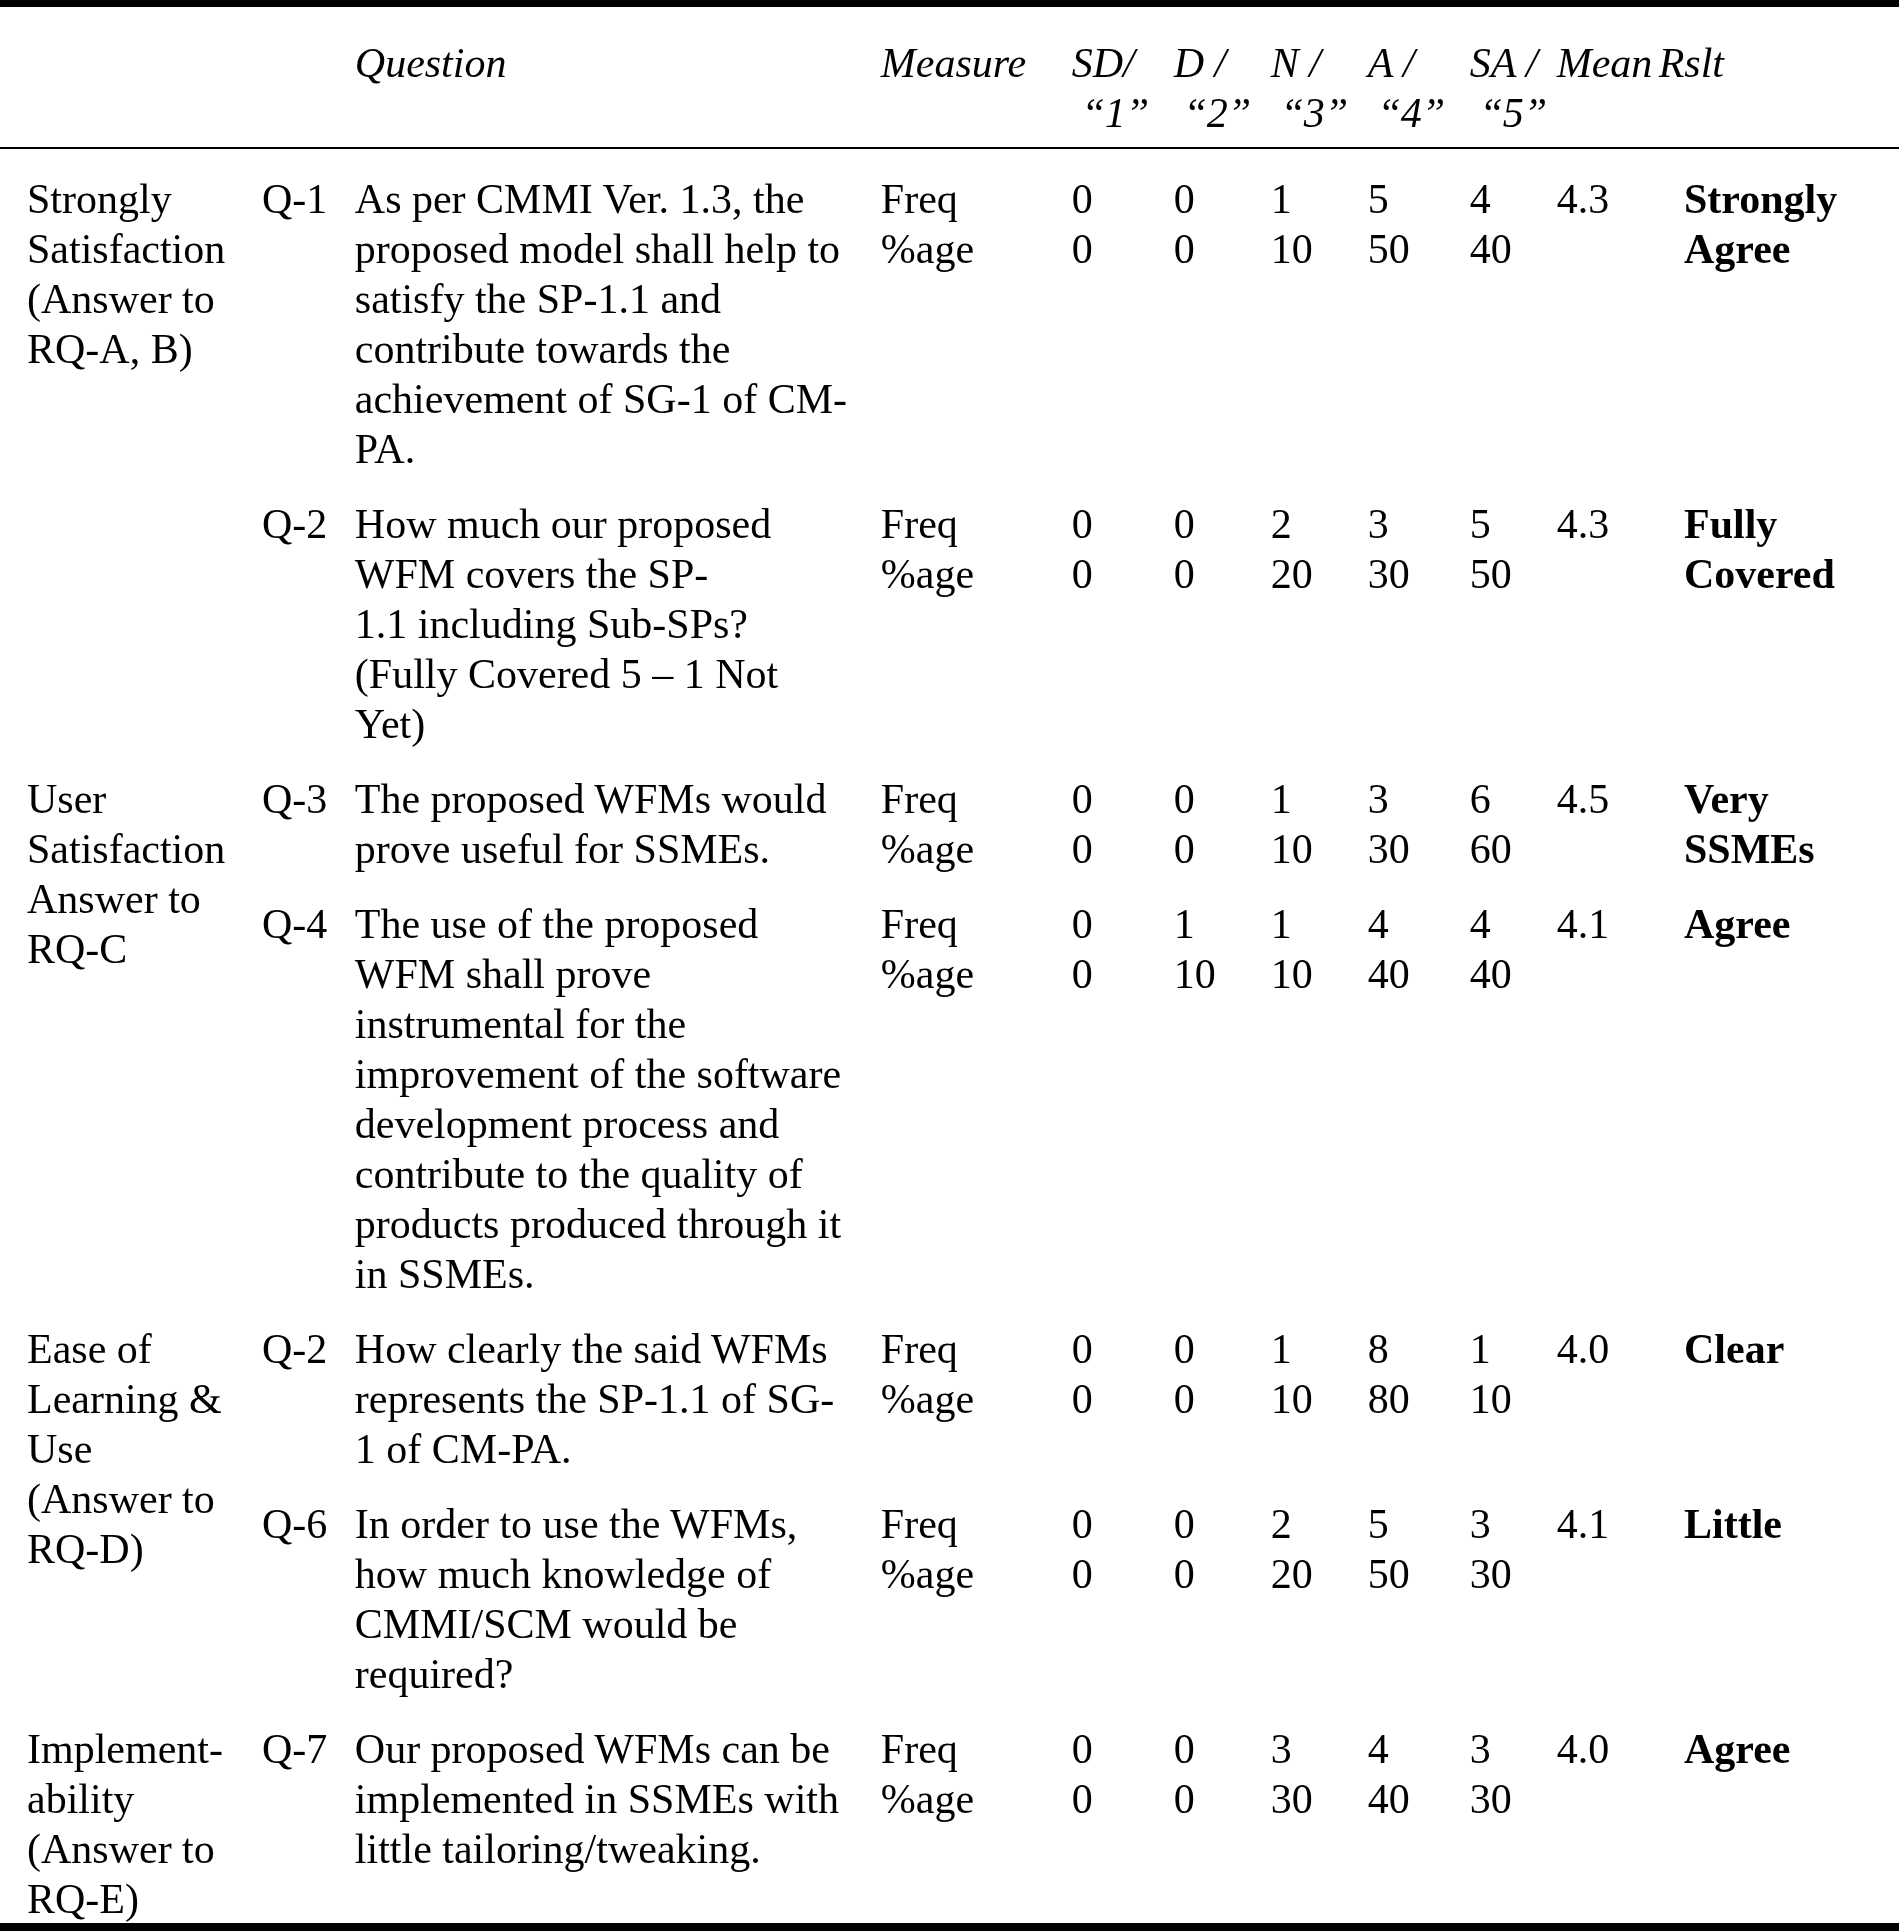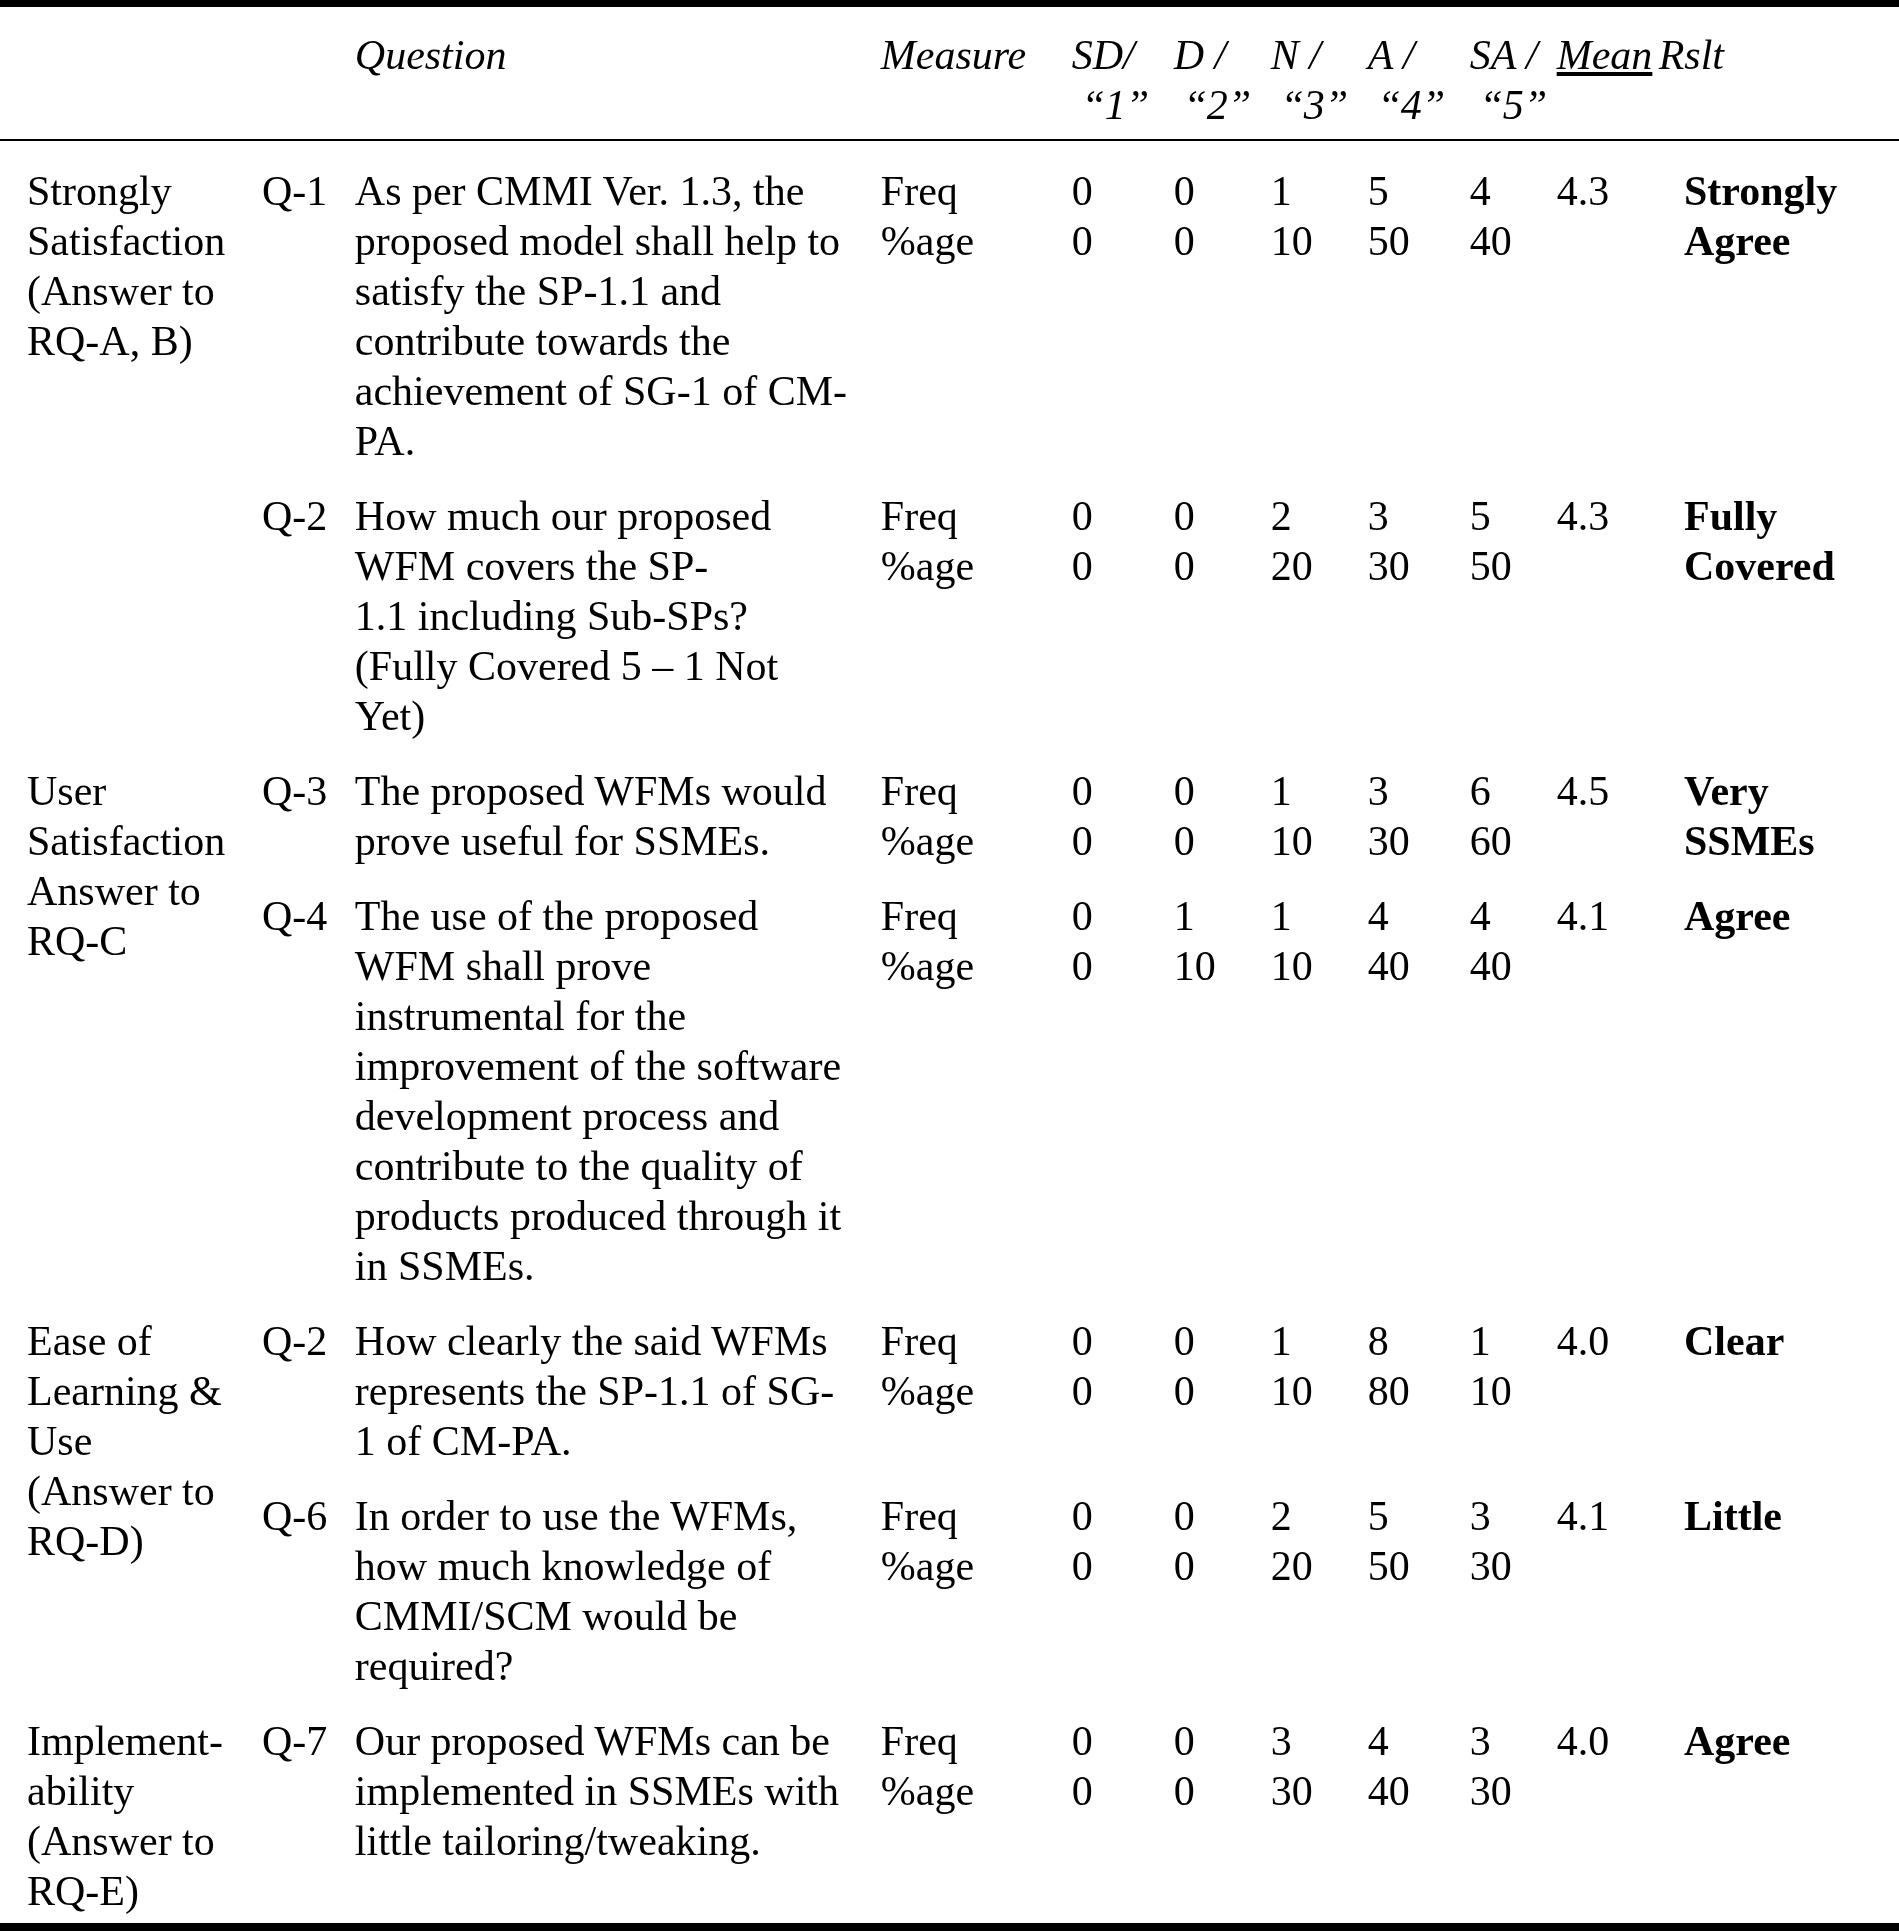--- a/index.html
+++ b/index.html
@@ -24,21 +24,21 @@
     background: #000000;
   }
   .rule-bottom {
     position: absolute;
     bottom: 0; left: 0; right: 0;
     height: 7.8px;
     background: #000000;
   }
   table.survey {
     width: 1888px;
-    margin-top: 16px;
+    margin-top: 24px;
     border-collapse: collapse;
     table-layout: fixed;
   }
   col.c-cat     { width: 262px; }
   col.c-qid     { width: 87px;  }
   col.c-qtext   { width: 524px; }
   col.c-measure { width: 189px; }
   col.c-s1      { width: 102px; }
   col.c-s2      { width: 97px; }
   col.c-s3      { width: 97px; }
@@ -57,21 +57,21 @@
   }
   thead th {
     font-style: italic;
     padding-top: 13.6px;
     padding-bottom: 9.7px;
     border-bottom: 2.9px solid #000000;
   }
   thead th.h-question { padding-left: 5.8px; }
   thead th.h-measure  { padding-left: 7.8px; }
   thead th.h-scale    { padding-left: 9.7px; }
-  thead th.h-mean     { padding-left: 9.7px; text-decoration: underline; }
+  thead th.h-mean     { padding-left: 9.7px; }
   thead th.h-rslt     { padding-left: 9.7px; }
   .scale-bottom { padding-left: 9.7px; }
 
   tbody td { padding-top: 25px; }
 
   td.cat {
     padding-left: 27px;
     padding-right: 11.6px;
     white-space: pre-line;
   }

